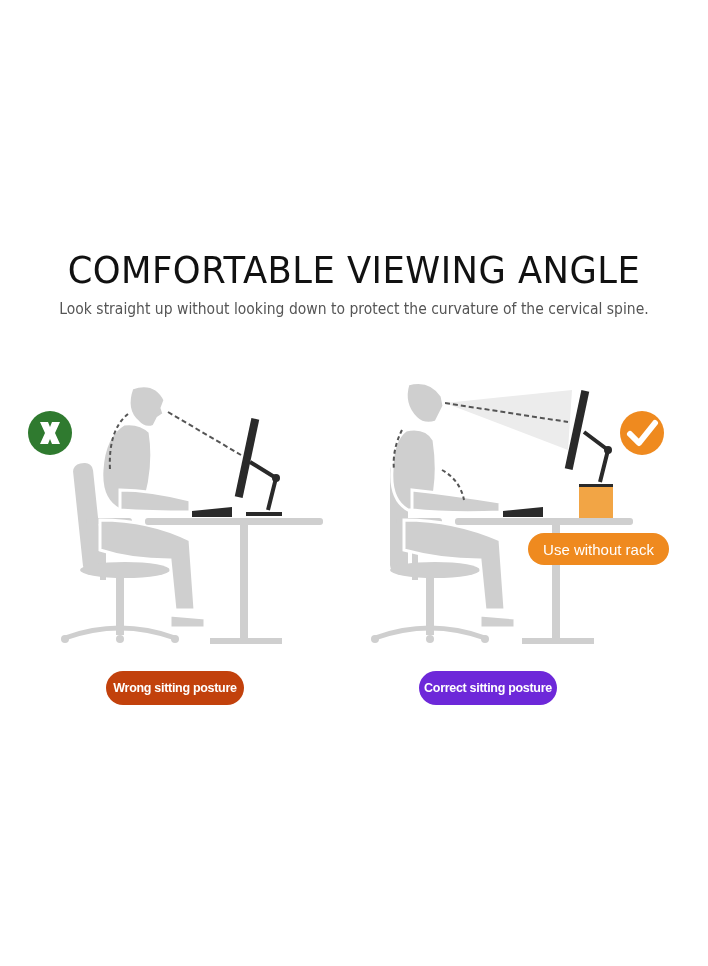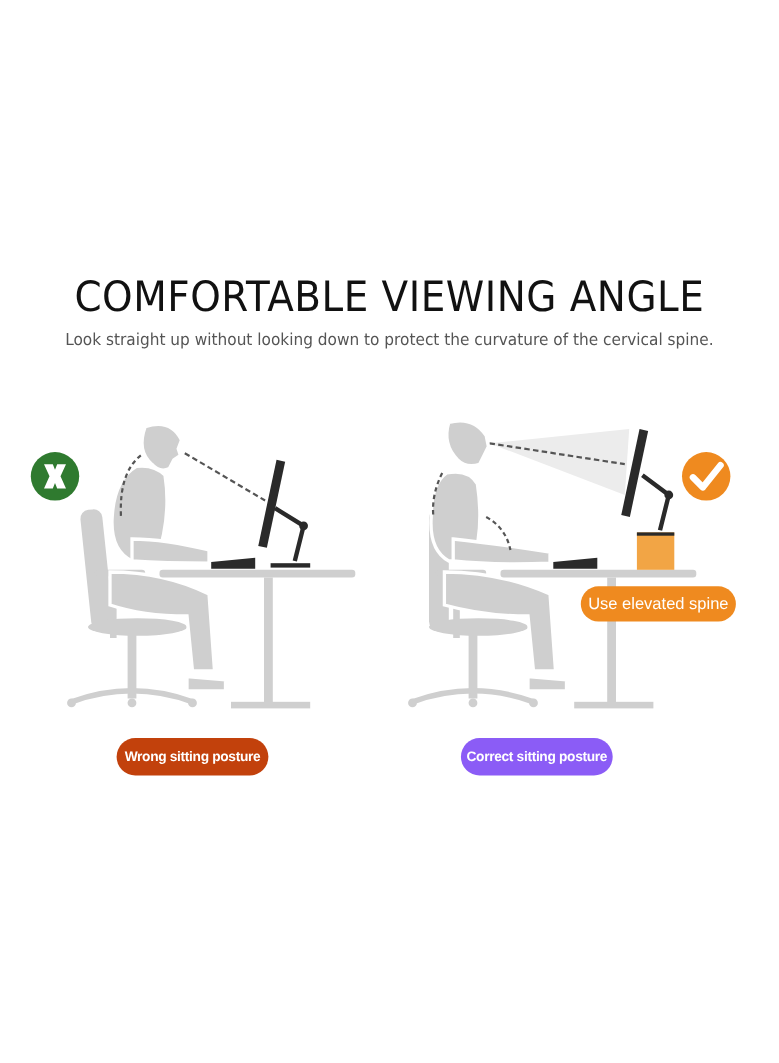--- a/index.html
+++ b/index.html
@@ -3,21 +3,21 @@
 <meta charset="utf-8">
 <style>
   html, body { margin: 0; padding: 0; background: #ffffff; }
   body { width: 708px; height: 966px; position: relative; overflow: hidden; font-family: "Liberation Sans", "DejaVu Sans", sans-serif; }
   .title { position: absolute; left: 0; width: 708px; top: 248px; text-align: center; font-family: "DejaVu Sans", sans-serif; font-size: 38px; font-weight: normal; letter-spacing: 0.5px; color: #111111; transform: scaleX(0.93); transform-origin: center; }
   .subtitle { position: absolute; left: 0; width: 708px; top: 300px; text-align: center; font-family: "DejaVu Sans", sans-serif; font-size: 15px; color: #555555; transform: scaleX(0.93); transform-origin: center; }
   .panel { position: absolute; }
   .panel svg { display: block; }
   .pill { position: absolute; border-radius: 18px; color: #ffffff; font-family: "Liberation Sans", sans-serif; font-weight: bold; font-size: 12.5px; display: flex; align-items: center; justify-content: center; letter-spacing: -0.3px; }
   .pill.wrong { left: 106px; top: 671px; width: 138px; height: 34px; background: #c2410c; }
-  .pill.correct { left: 419px; top: 671px; width: 138px; height: 34px; background: #8b5cf6; }
+  .pill.correct { left: 419px; top: 671px; width: 138px; height: 34px; background: #6d28d9; }
   .rack-label { position: absolute; left: 528px; top: 533px; width: 141px; height: 32px; border-radius: 16px; background: #ef8a1f; color: #fff; font-family: "Liberation Sans", sans-serif; font-size: 15px; display: flex; align-items: center; justify-content: center; }
 </style>
 </head>
 <body>
 
 <div class="title">COMFORTABLE VIEWING ANGLE</div>
 <div class="subtitle">Look straight up without looking down to protect the curvature of the cervical spine.</div>
 
 <div class="panel" style="left:20px;top:370px;width:320px;height:290px;">
   <svg width="320" height="290" viewBox="0 0 320 290">
@@ -116,15 +116,15 @@
       <circle cx="248" cy="80" r="4" fill="#2a2a2a"></circle>
     </g>
 
     <g>
       <circle cx="282" cy="63" r="22" fill="#ef8a1f"></circle>
       <path d="M270 64 L279 73 L295 53" stroke="#ffffff" stroke-width="6" fill="none" stroke-linecap="round" stroke-linejoin="round"></path>
     </g>
   </svg>
 </div>
 
-<div class="rack-label">Use elevated spine</div>
+<div class="rack-label">Use without rack</div>
 <div class="pill wrong">Wrong sitting posture</div>
 <div class="pill correct">Correct sitting posture</div>
 
 </body></html>

